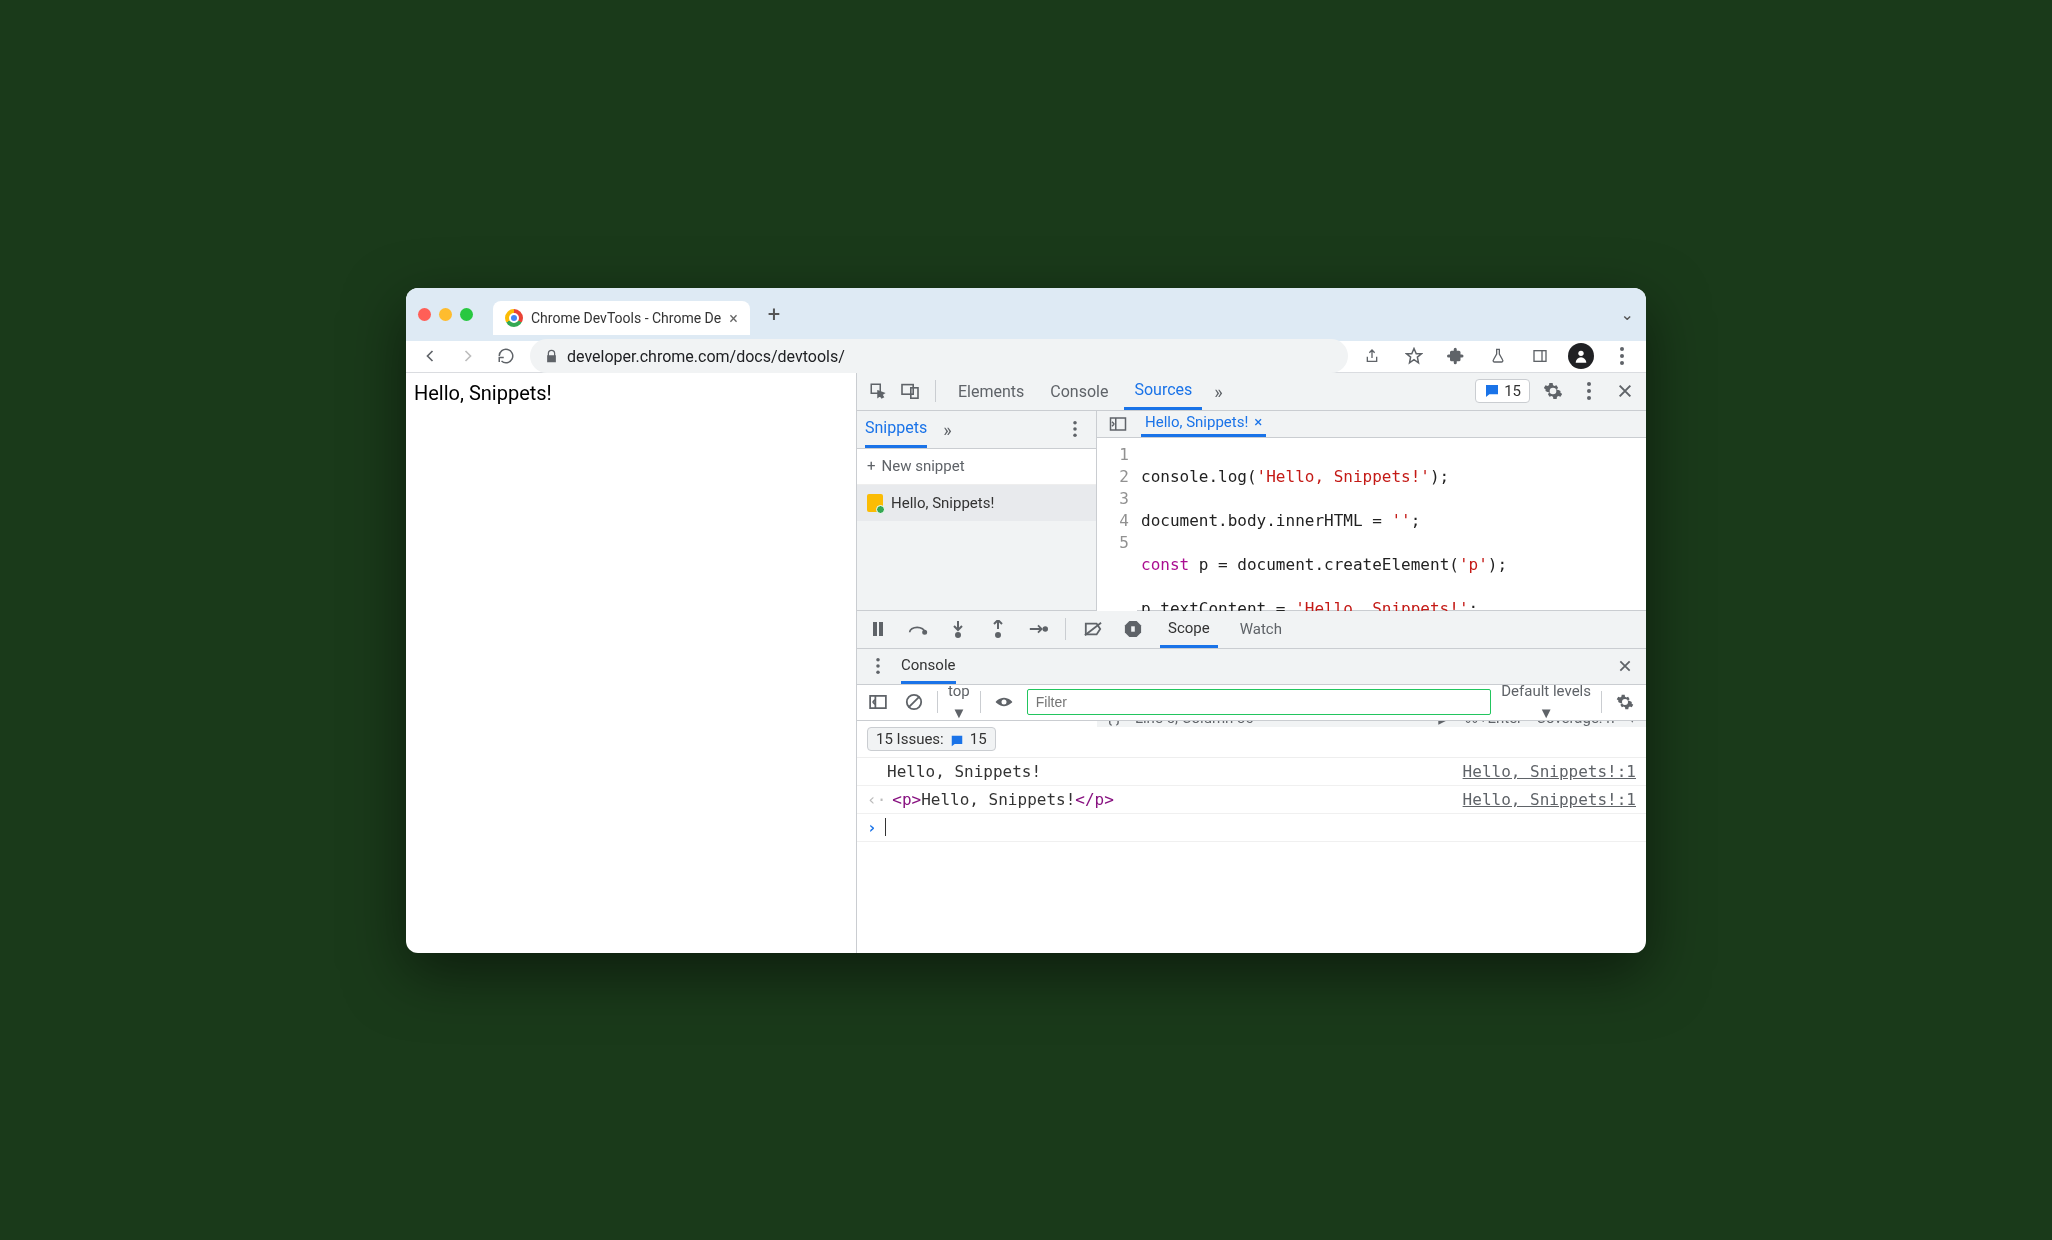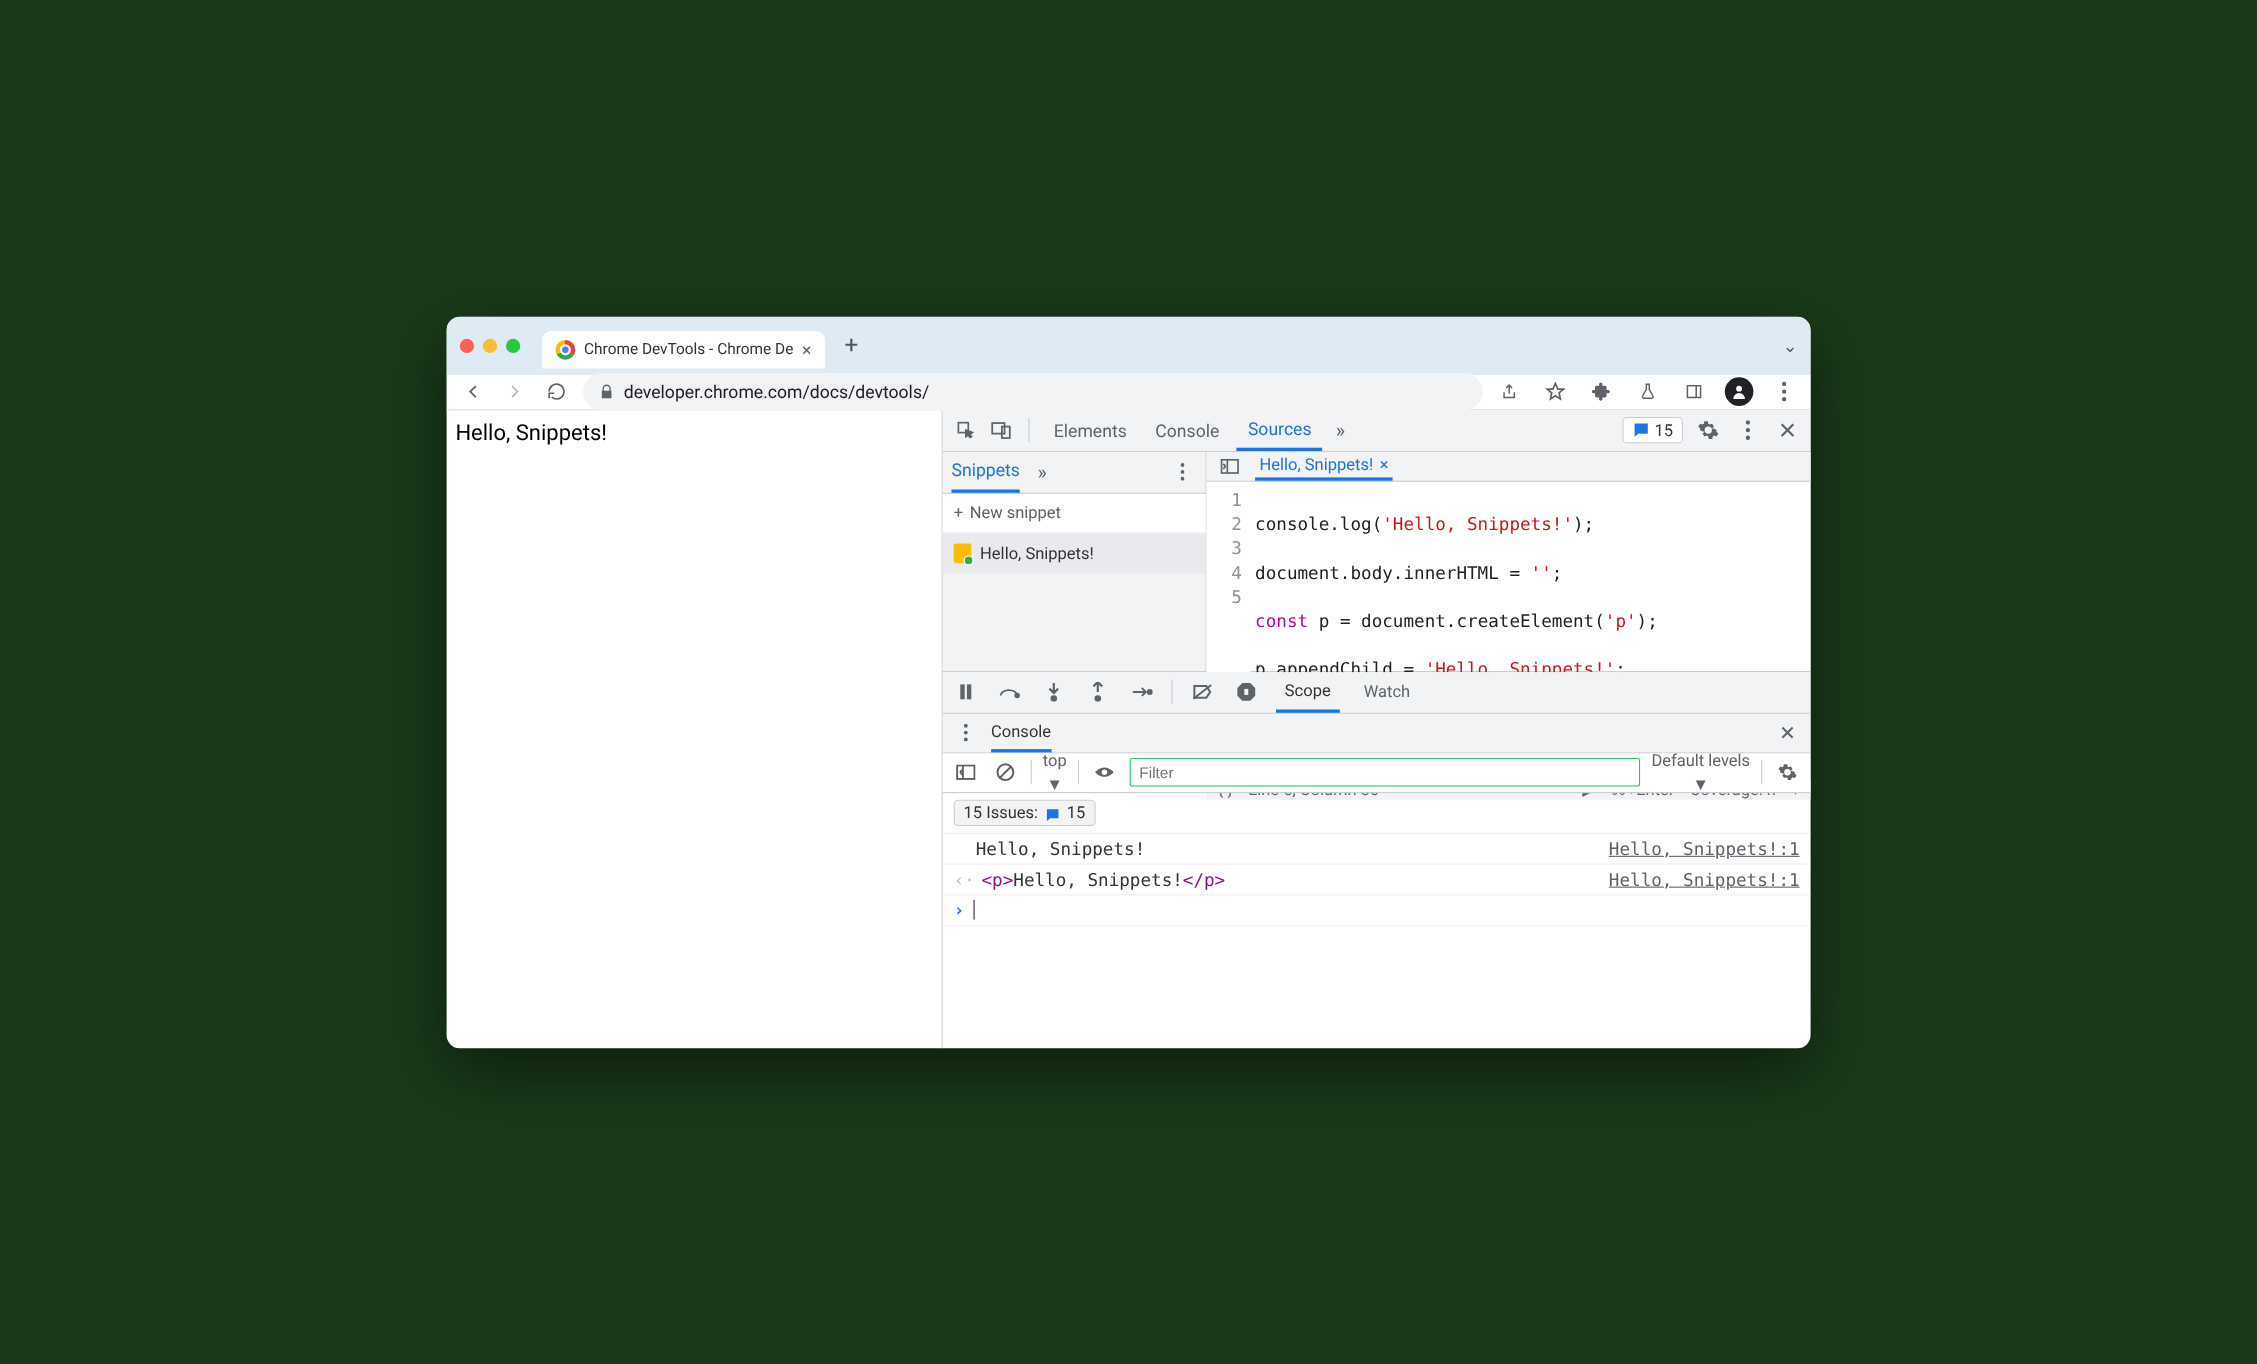--- a/index.html
+++ b/index.html
@@ -319,21 +319,21 @@
               <div>1</div>
               <div>2</div>
               <div>3</div>
               <div>4</div>
               <div>5</div>
             </div>
             <div class="code">
 <div><span>console.log(</span><span class="str">'Hello, Snippets!'</span><span>);</span></div>
 <div><span>document.body.innerHTML = </span><span class="str">''</span><span>;</span></div>
 <div><span class="kw">const</span><span> p = document.createElement(</span><span class="str">'p'</span><span>);</span></div>
-<div><span>p.appendChild = </span><span class="str">'Hello, Snippets!'</span><span>;</span></div>
+<div><span>p.textContent = </span><span class="str">'Hello, Snippets!'</span><span>;</span></div>
 <div><span>document.body.appendChild(p);</span></div>
             </div>
           </div>
           <div class="ed-status">
             <span>{ }</span>
             <span>Line 5, Column 30</span>
             <span class="spacer"></span>
             <span>▶</span>
             <span>⌘+Enter</span>
             <span>Coverage: n</span>

